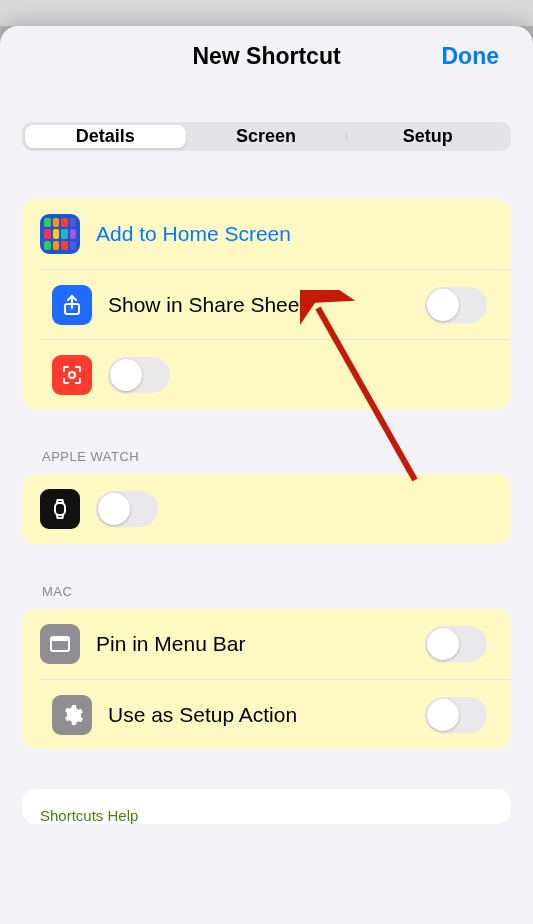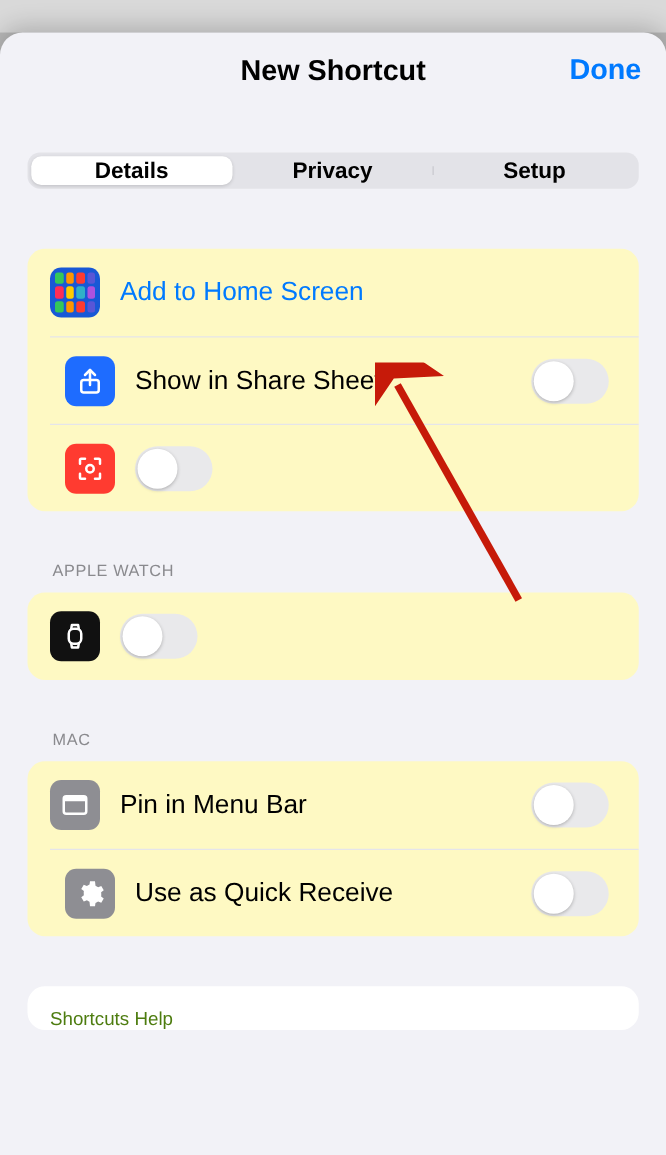--- a/index.html
+++ b/index.html
@@ -30,21 +30,21 @@
     align-items: center;
     justify-content: center;
   }
   .nav-title {
     font-size: 23px;
     font-weight: 700;
     color: #000;
   }
   .nav-done {
     position: absolute;
-    right: 20px;
+    right: 34px;
     top: 50%;
     transform: translateY(-50%);
     font-size: 23px;
     font-weight: 600;
     color: #007aff;
     cursor: pointer;
   }
   .content {
     padding: 0 22px;
   }
@@ -187,21 +187,21 @@
 
   <div class="nav">
     <div class="nav-title">New Shortcut</div>
     <div class="nav-done">Done</div>
   </div>
 
   <div class="content">
 
     <div class="segmented">
       <div class="seg-item selected">Details</div>
-      <div class="seg-item">Privacy</div>
+      <div class="seg-item">Screen</div>
       <div class="seg-sep"></div>
       <div class="seg-item">Setup</div>
     </div>
 
     <div class="group">
       <div class="card">
 
         <div class="row">
           <div class="row-icon ic-home">
             <div class="home-grid" id="home-grid">
@@ -283,21 +283,21 @@
         <div class="toggle">
             <div class="knob"></div>
           </div>
       </div>
       <div class="row">
         <div class="row-icon ic-gray">
           <svg viewBox="0 0 24 24" fill="#fff">
             <path d="M12 8a4 4 0 1 0 0 8 4 4 0 0 0 0-8zm9 4a7.9 7.9 0 0 0-.1-1.2l2.1-1.6-2-3.4-2.5 1a8 8 0 0 0-2.1-1.2L16 2h-4l-.4 2.6a8 8 0 0 0-2.1 1.2l-2.5-1-2 3.4 2.1 1.6A7.9 7.9 0 0 0 7 12c0 .4 0 .8.1 1.2L5 14.8l2 3.4 2.5-1a8 8 0 0 0 2.1 1.2L12 22h4l.4-2.6a8 8 0 0 0 2.1-1.2l2.5 1 2-3.4-2.1-1.6c.1-.4.1-.8.1-1.2z"></path>
           </svg>
         </div>
-        <div class="row-label">Use as Quick Receive</div>
+        <div class="row-label">Use as Setup Action</div>
         <div class="toggle">
             <div class="knob"></div>
           </div>
       </div>
     </div>
 
     <div class="help-card">
       <div class="help-link">Shortcuts Help</div>
     </div>
 

